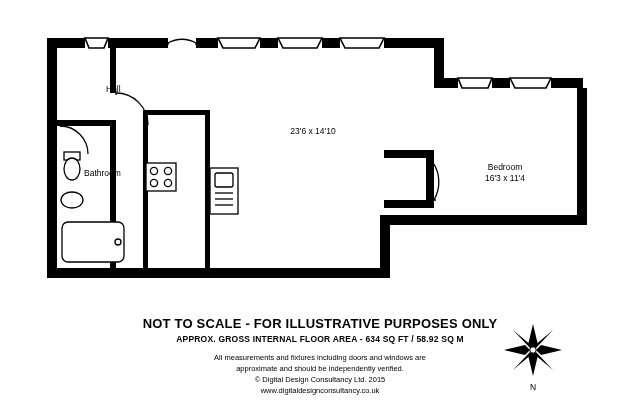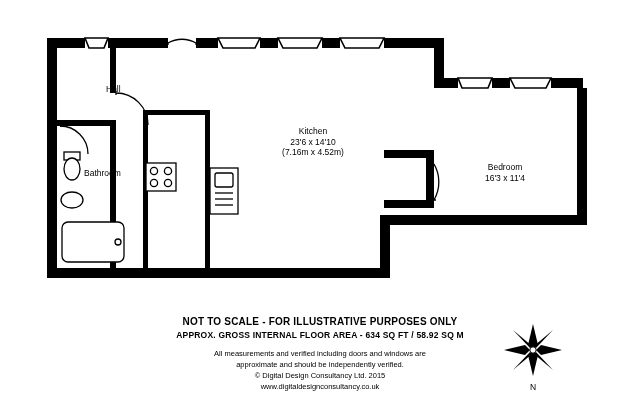--- a/index.html
+++ b/index.html
@@ -45,21 +45,21 @@
   }
   .footer {
     position: absolute;
     left: 0;
     top: 316px;
     width: 640px;
     text-align: center;
     color: #000;
   }
   .footer .line1 {
-    font-size: 10px;
+    font-size: 13px;
     font-weight: bold;
     letter-spacing: 0.2px;
     margin-bottom: 3px;
   }
   .footer .line2 {
     font-size: 8.5px;
     font-weight: bold;
     letter-spacing: 0.2px;
     margin-bottom: 9px;
   }
@@ -194,34 +194,32 @@
 
   <div class="small-label" style="left:106px; top:84px;">
     <span>Hall</span>
   </div>
 
   <div class="small-label" style="left:84px; top:168px;">
     <span>Bathroom</span>
   </div>
 
   <div class="room-label" style="left:248px; top:126px; width:130px;">
-    <span class="nm">Kitchen</span>
     <span class="dim">23'6 x 14'10</span>
-    <span class="dim">(7.16m x 4.52m)</span>
   </div>
 
   <div class="room-label" style="left:440px; top:162px; width:130px;">
     <span class="nm">Bedroom</span>
     <span class="dim">16'3 x 11'4</span>
   </div>
 
   <div class="footer">
     <div class="line1">NOT TO SCALE - FOR ILLUSTRATIVE PURPOSES ONLY</div>
     <div class="line2">APPROX. GROSS INTERNAL FLOOR AREA -  634 SQ FT /  58.92 SQ M</div>
-    <div class="line3">All measurements and verified including doors and windows are</div>
+    <div class="line3">All measurements and fixtures including doors and windows are</div>
     <div class="line4">approximate and should be independently verified.</div>
     <div class="line5">© Digital Design Consultancy Ltd. 2015</div>
     <div class="line6">www.digitaldesignconsultancy.co.uk</div>
   </div>
 
   <div class="compass">
     <svg width="62" height="56" viewBox="0 0 62 56">
 
       <polygon points="31,2 36,23 31,28 26,23" fill="#000000"></polygon>
       <polygon points="31,54 36,33 31,28 26,33" fill="#000000"></polygon>

